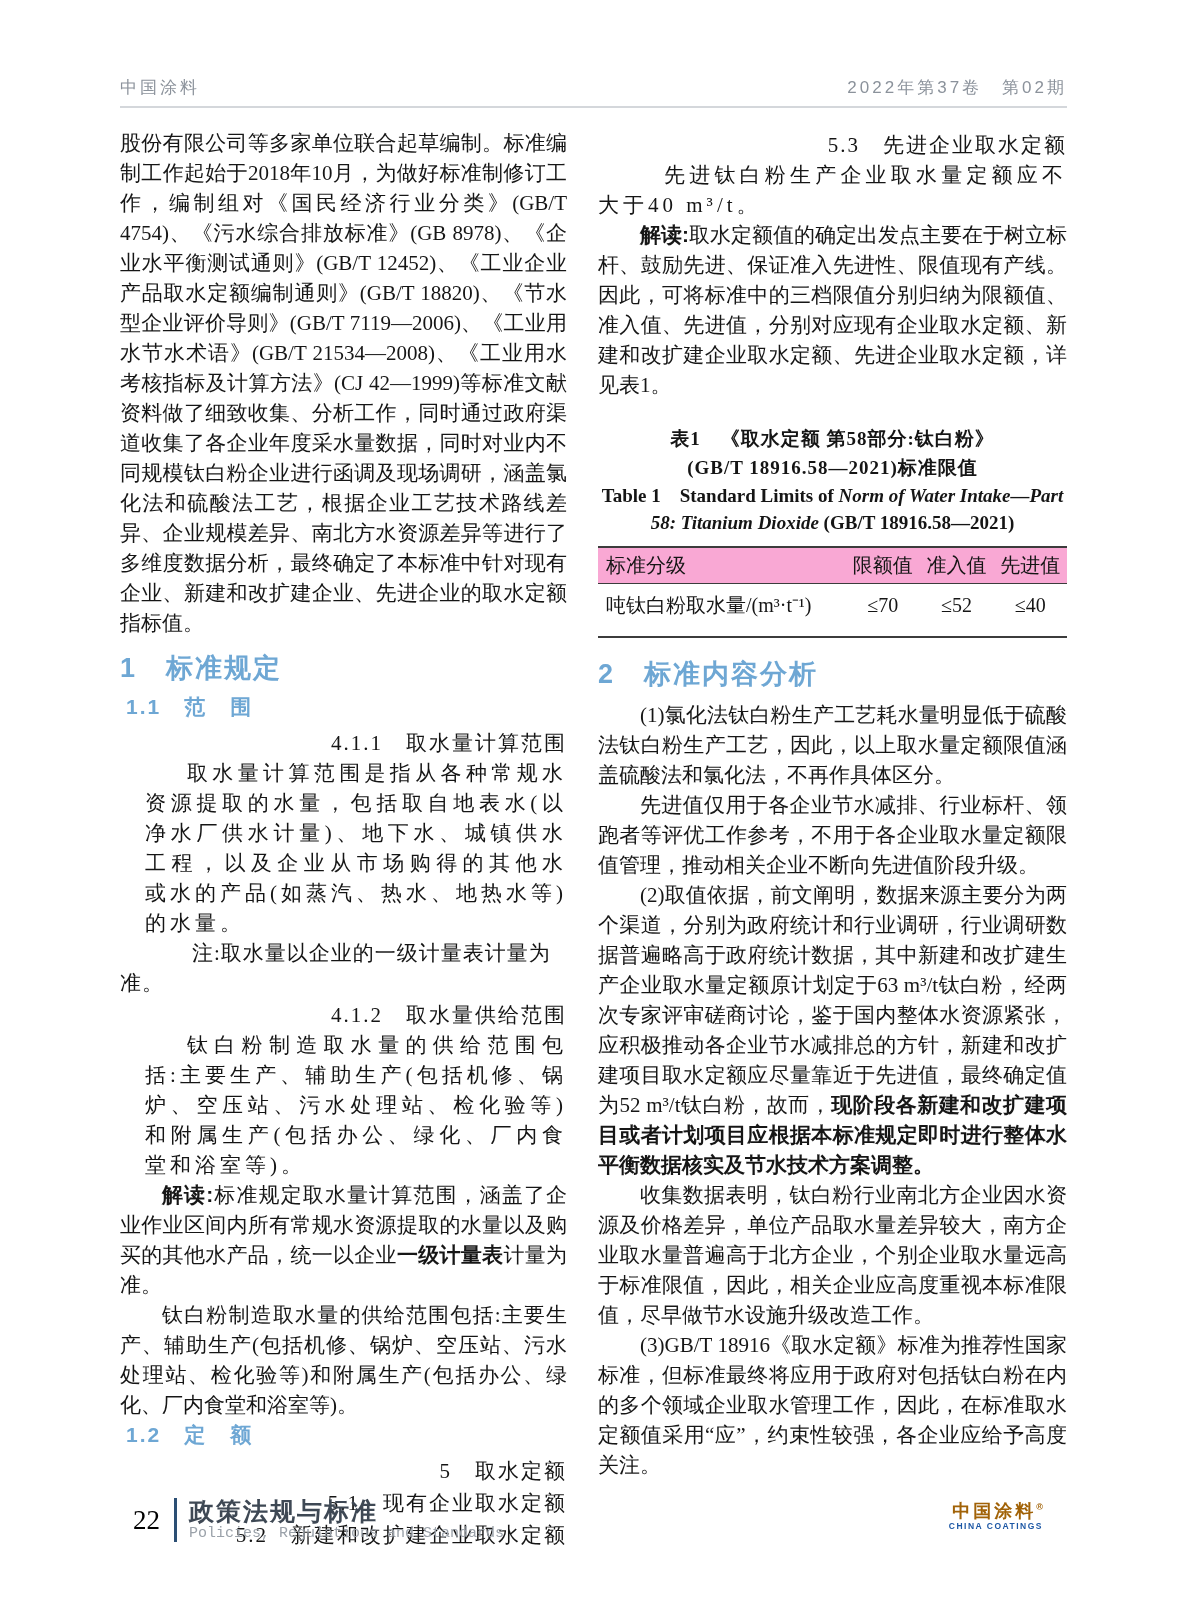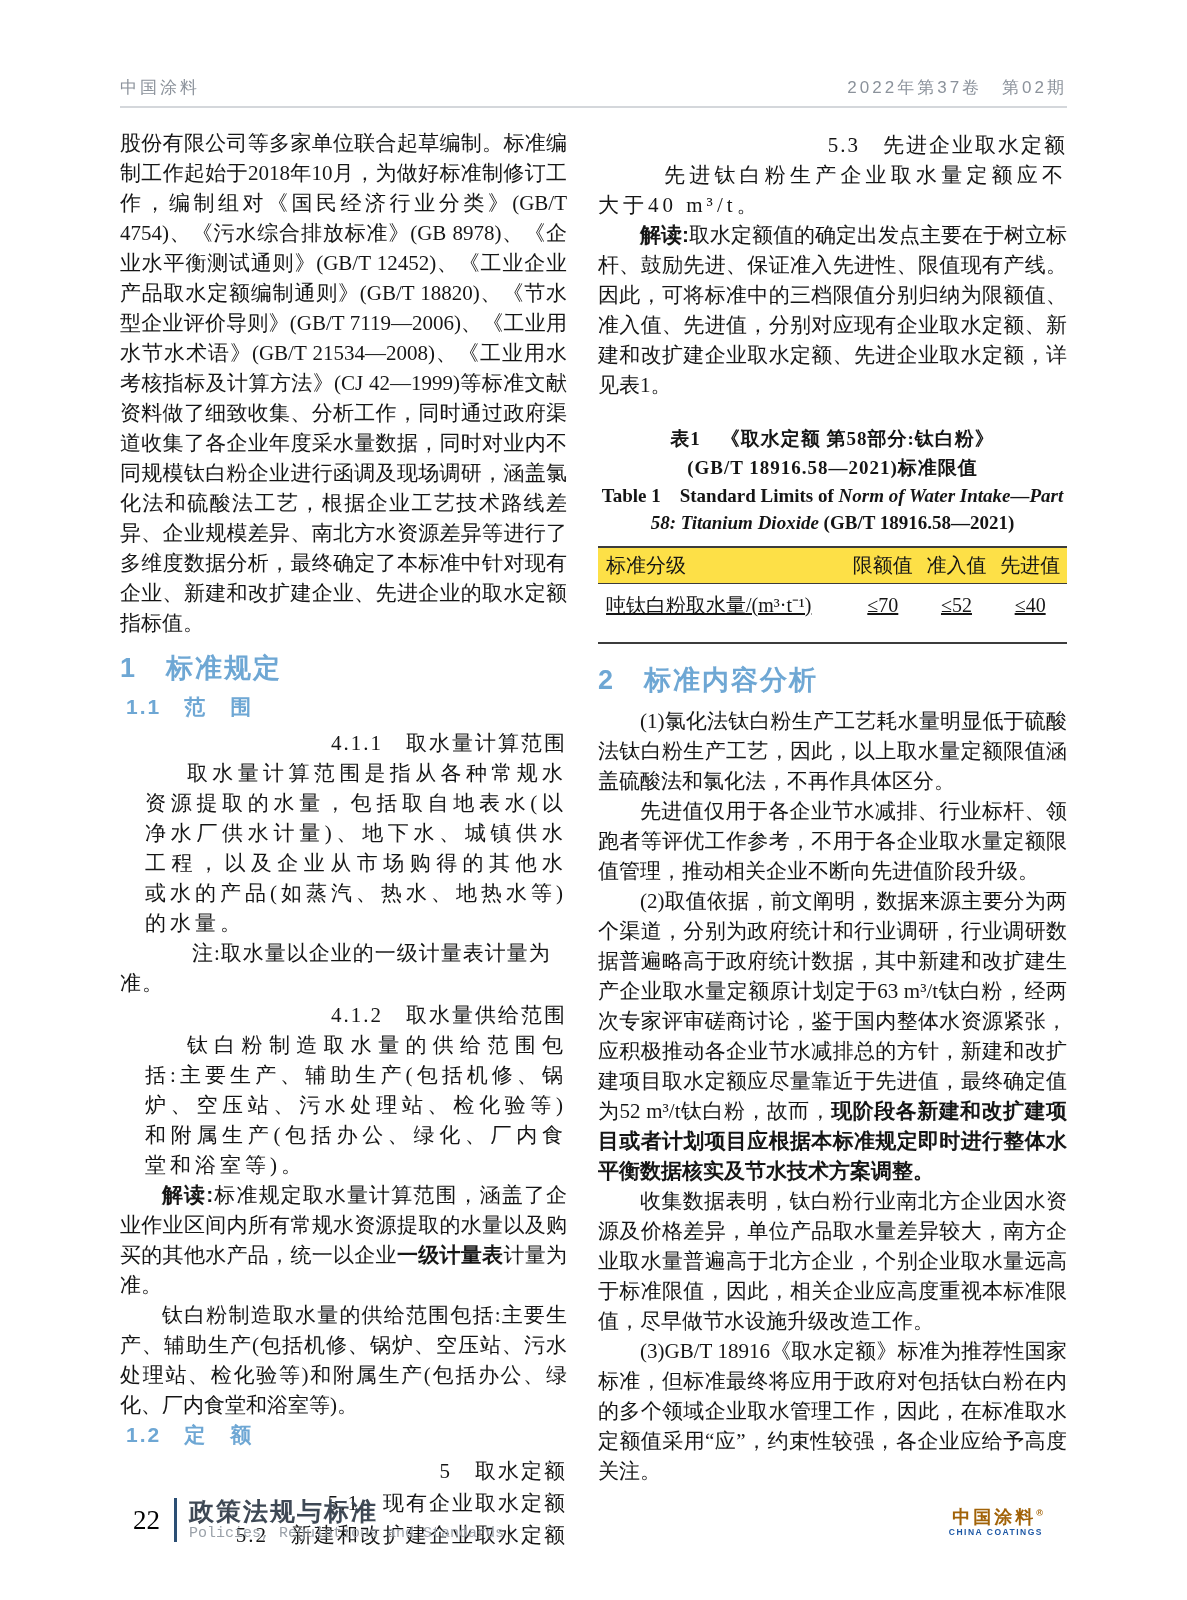--- a/index.html
+++ b/index.html
@@ -26,27 +26,27 @@
 
   .h-blue-1{font-family:"Liberation Sans",sans-serif;font-weight:700;color:#6ea7d4;font-size:27px;line-height:32px;margin:14px 0 10px 0;letter-spacing:2px;}
   .h-blue-2{font-family:"Liberation Sans",sans-serif;font-weight:700;color:#6ea7d4;font-size:21px;line-height:26px;margin:2px 0 8px 6px;letter-spacing:2px;}
 
   
   .tbl-wrap{margin-top:24px;margin-bottom:14px;}
   .tbl-cap-cn{font-weight:700;font-size:19px;line-height:29px;text-align:center;letter-spacing:1px;}
   .tbl-cap-en{font-weight:700;font-size:19px;line-height:27px;text-align:center;font-family:"Liberation Serif",serif;}
   .tbl-cap-en .it{font-style:italic;}
   table{border-collapse:collapse;width:100%;margin-top:10px;}
-  thead tr{background:#fde047;}
+  thead tr{background:#f9a8d4;}
   table{border-top:2px solid #3c3c3c;border-bottom:2px solid #3c3c3c;}
   thead tr{border-bottom:1px solid #3c3c3c;}
   th,td{font-size:20px;font-weight:400;padding:4px 2px;}
   th{text-align:center;}
   th:first-child,td:first-child{text-align:left;padding-left:8px;}
-  td{text-align:center;padding-top:7px;padding-bottom:23px;text-decoration:underline;}
+  td{text-align:center;padding-top:7px;padding-bottom:17px;}
 
   
   .logo{margin-top:18px;display:flex;flex-direction:column;align-items:flex-end;padding-right:24px;}
   .logo-cn{font-family:"Liberation Sans",sans-serif;font-weight:700;color:#a16207;font-size:18px;letter-spacing:3px;line-height:18px;}
   .logo-cn sup{font-size:9px;letter-spacing:0;}
   .logo-en{font-family:"Liberation Sans",sans-serif;font-weight:700;color:#1c57a5;font-size:8.5px;letter-spacing:1.5px;line-height:12px;}
 
   
   .pg-footer{position:absolute;top:1497px;left:133px;display:flex;align-items:center;}
   .pg-num{font-size:27px;color:#000000;margin-right:14px;line-height:46px;}

